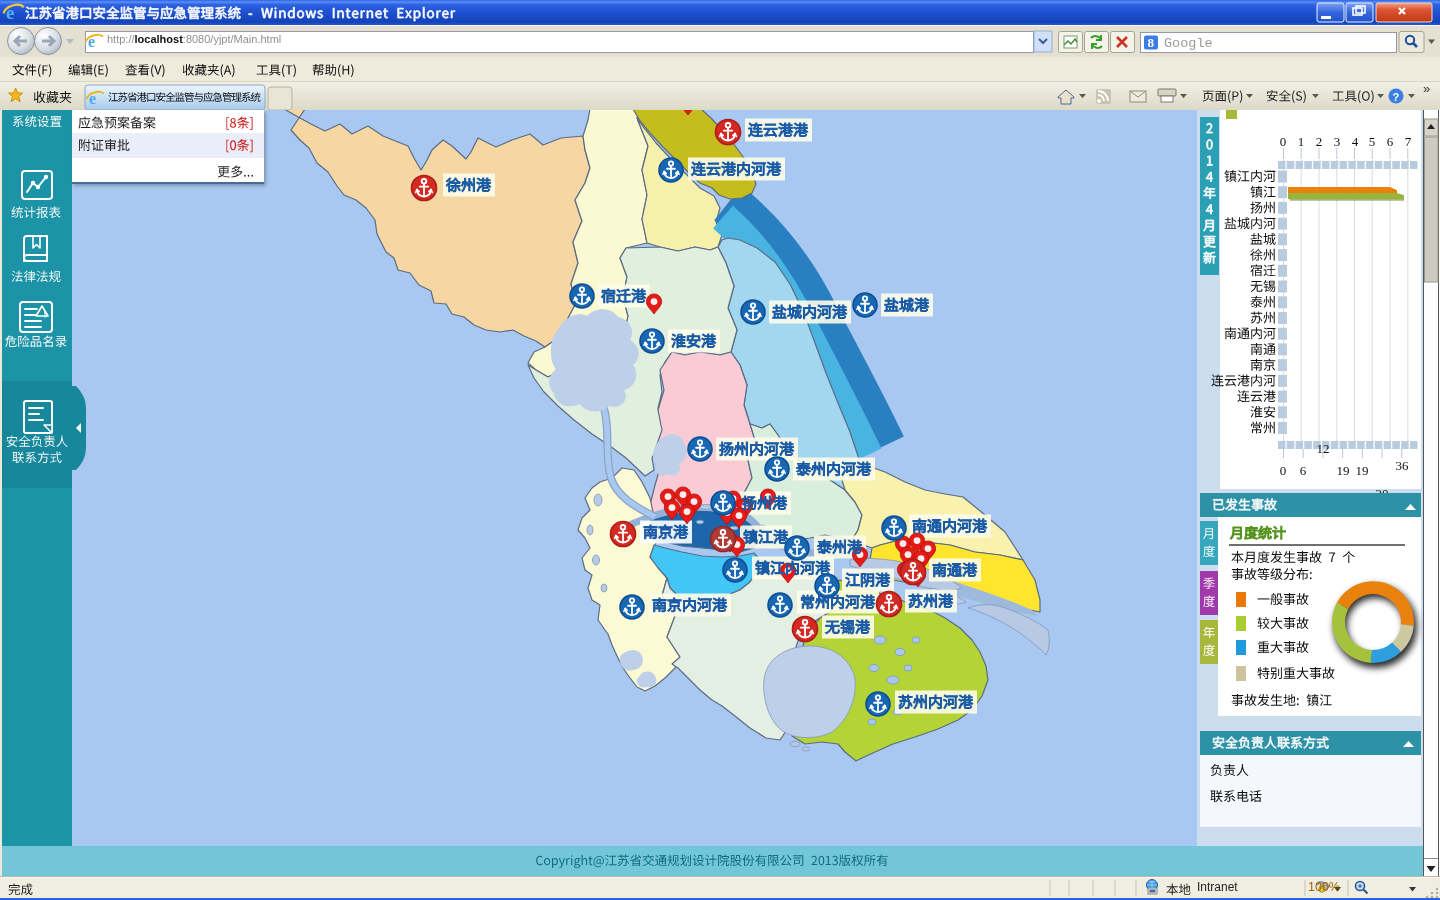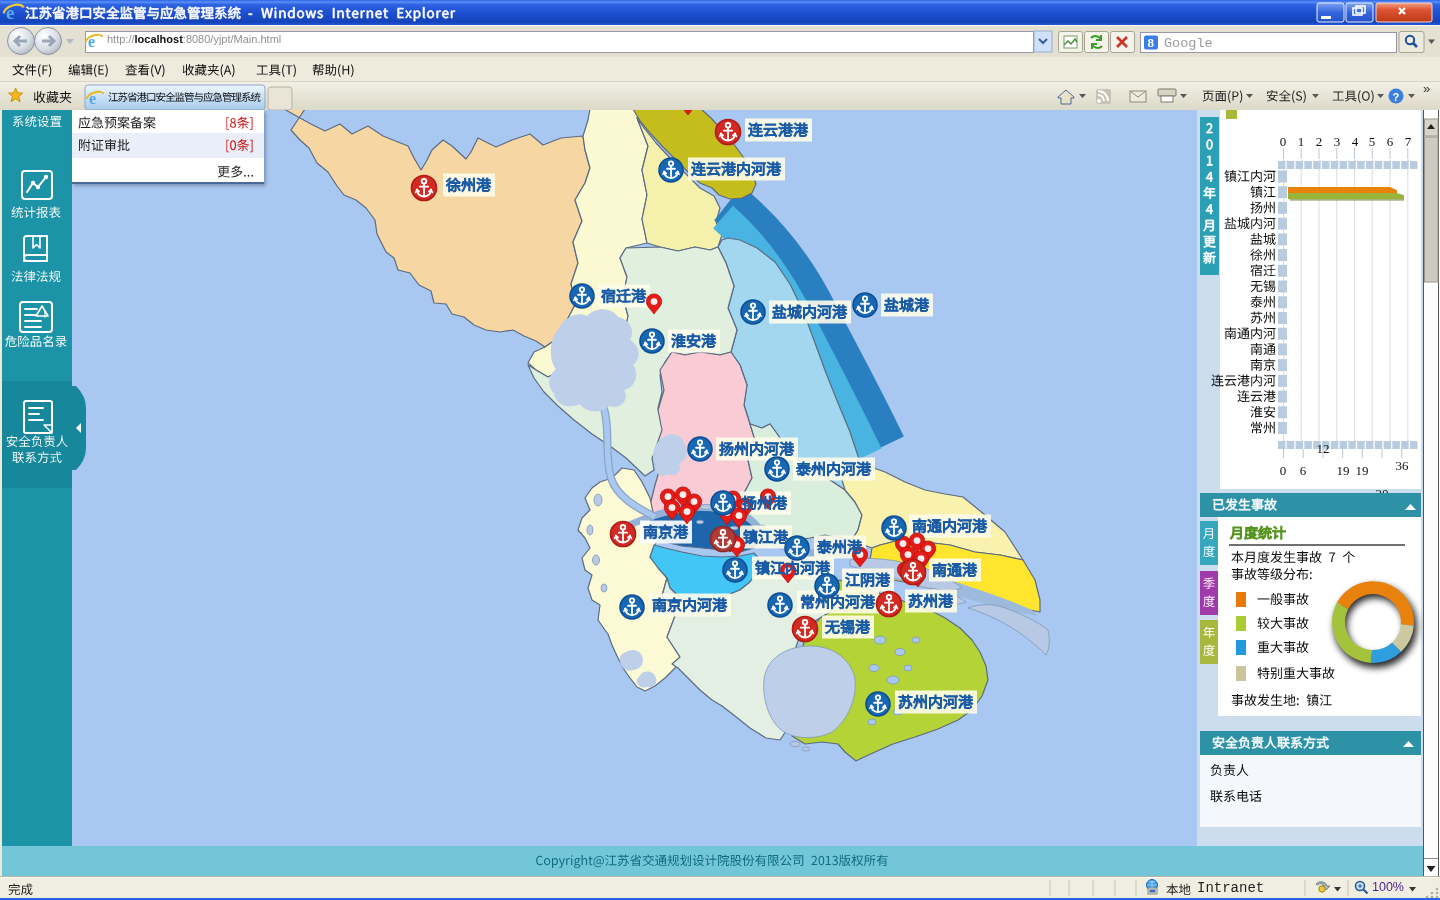--- a/index.html
+++ b/index.html
@@ -12,22 +12,22 @@
 .sidetab{position:absolute;left:72px;top:386px;width:14px;height:84px}
 .popup{position:absolute;left:72px;top:110px;width:192px;height:74px;background:#fff;border-bottom:2px solid #4a6a9a;box-shadow:2px 2px 3px rgba(0,0,0,.25)}
 .popup-r2{position:absolute;left:0;top:23px;width:192px;height:25px;background:#e9eef9}
 .rightpanel{position:absolute;left:1197px;top:110px;width:243px;height:736px}
 .acc{position:absolute;left:1197px;top:490px;width:243px;height:360px}
 .contact{position:absolute;left:1197px;top:728px;width:243px;height:120px}
 .chart-nums .cn{position:absolute;font-family:"Liberation Serif",serif;font-size:13px;color:#111;text-align:center;display:inline-block}
 .scroll{position:absolute;left:1423px;top:110px;width:17px;height:766px}
 .copyright{position:absolute;left:2px;top:846px;width:1421px;height:30px;background:#72c6d8}
 .statusbar{position:absolute;left:0;top:876px;width:1440px;height:22px}
-.st-intranet{position:absolute;left:1197px;top:4px;font-family:Liberation Mono, monospace;font-size:14px;color:#222}
-.st-zoom{position:absolute;left:1372px;top:4px;font-size:12.5px;color:#4c1d95}
+.st-intranet{position:absolute;left:1197px;top:4px;font-family:Liberation Sans, sans-serif;font-size:12px;color:#222}
+.st-zoom{position:absolute;left:1308px;top:4px;font-size:12.5px;color:#a16207}
 .winborder{position:absolute;left:0;top:898px;width:1440px;height:2px;background:#2860e8}
 .urltext{position:absolute;left:107px;top:33px;font-family:Liberation Sans, sans-serif;font-size:11px;color:#909090}
 .urltext b{color:#111}
 .overlay{position:absolute;left:0;top:0;width:1440px;height:900px;pointer-events:none}
 </style></head><body>
 <div id="page">
 <div class="titlebar">
  <svg width="1440" height="25" style="position:absolute;left:0;top:0">
   <defs>
    <linearGradient id="tbg" x1="0" y1="0" x2="0" y2="1">

